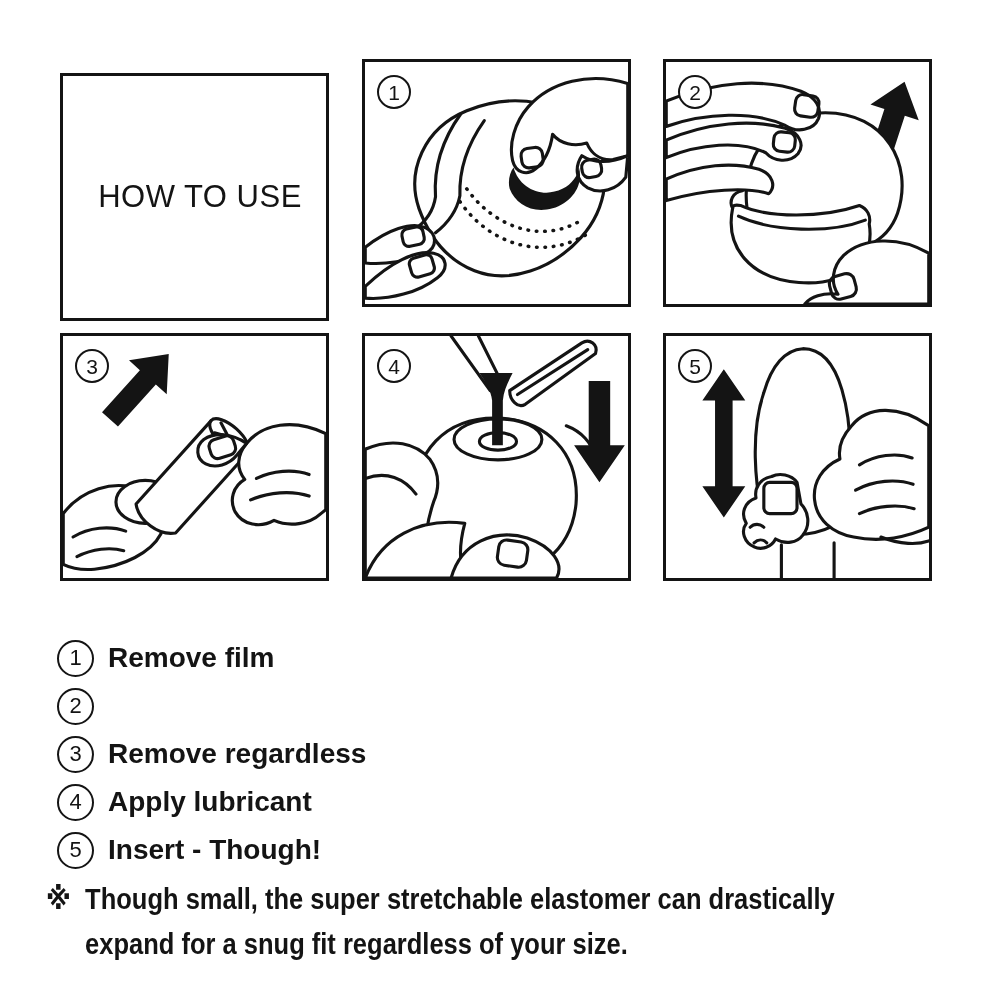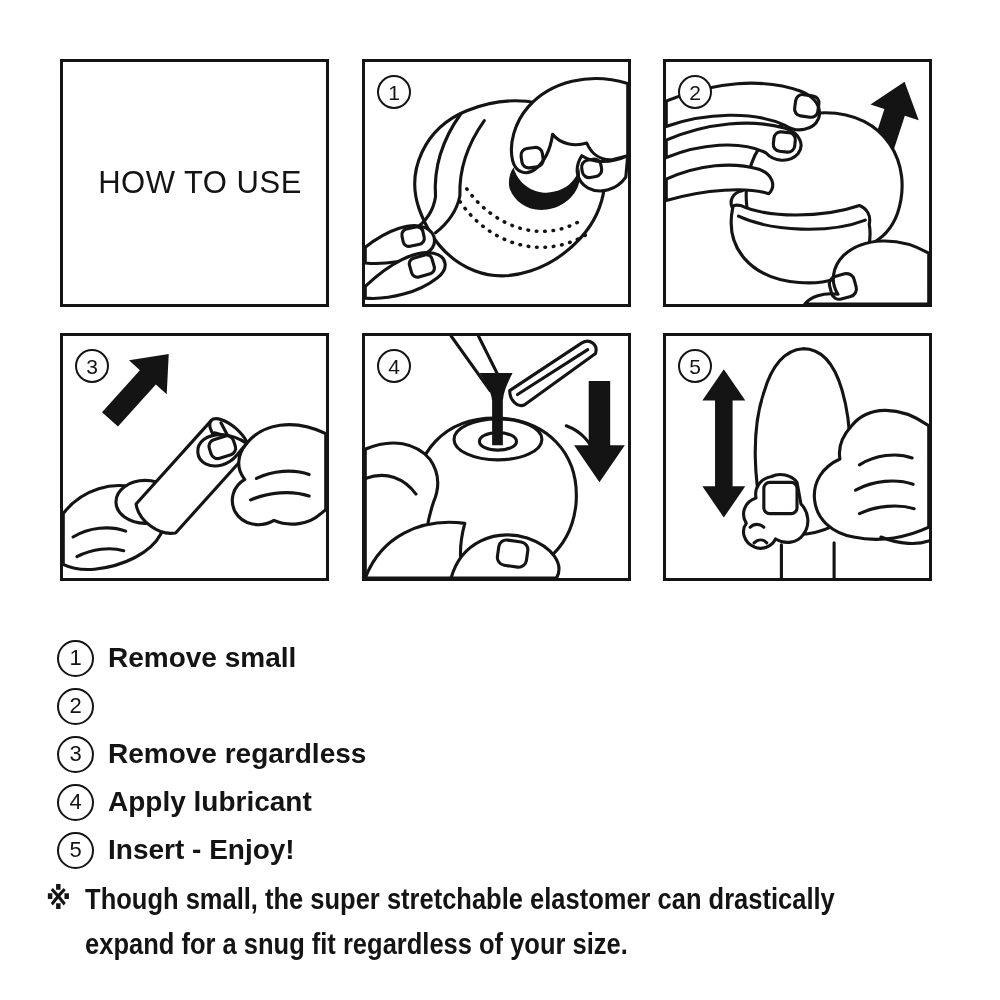--- a/index.html
+++ b/index.html
@@ -37,21 +37,21 @@
   }
   .footnote-line1{display:flex;align-items:flex-start;white-space:nowrap;}
   .ref-mark{display:inline-block;width:46px;flex:0 0 auto;font-weight:700;}
   .footnote-line2{padding-left:46px;white-space:nowrap;}
 </style>
 </head>
 <body>
 
 <div class="sheet">
 
-  <div class="panel title-panel" style="left:60px;top:59px;padding-left:11px;">
+  <div class="panel title-panel" style="left:60px;top:73px;padding-left:11px;">
     <div class="title-text">HOW TO USE</div>
   </div>
 
   <div class="panel" style="left:362px;top:59px;">
     <span class="badge">1</span>
     <svg viewBox="0 0 269 248">
       <g>
         <path class="ln" d="M55,150 C42,112 60,68 104,50 C152,30 208,40 233,76 C254,107 248,150 221,180 C192,212 148,228 112,214 C82,202 65,178 55,150 Z"></path>
         <path class="ln-open" d="M98,53 C80,78 70,108 72,138 C70,152 63,163 50,172"></path>
         <path class="ln-open" d="M122,60 C105,84 96,110 97,137 C94,152 86,164 72,175"></path>
@@ -181,36 +181,36 @@
         <path class="ln" d="M108,144 C96,146 90,156 92,166 C80,170 76,182 82,192 C76,200 80,212 90,216 C98,220 108,216 112,208 C122,214 134,212 140,204 C148,194 146,180 138,172 L134,150 C128,142 116,140 108,144 Z"></path>
         <rect class="ln-open" x="100" y="150" width="34" height="32" rx="6"></rect>
         <path class="ln-open" d="M86,196 C90,192 96,192 100,196 M90,212 C94,208 99,208 103,212"></path>
       </g>
     </svg>
   </div>
 
   <div class="steps">
     <div class="step-row">
       <span class="num-circle">1</span>
-      <span class="step-label">Remove small</span>
+      <span class="step-label">Remove film</span>
     </div>
     <div class="step-row">
       <span class="num-circle">2</span>
     </div>
     <div class="step-row">
       <span class="num-circle">3</span>
       <span class="step-label">Remove regardless</span>
     </div>
     <div class="step-row">
       <span class="num-circle">4</span>
       <span class="step-label">Apply lubricant</span>
     </div>
     <div class="step-row">
       <span class="num-circle">5</span>
-      <span class="step-label">Insert - Enjoy!</span>
+      <span class="step-label">Insert - Though!</span>
     </div>
   </div>
 
   <div class="footnote">
     <div class="footnote-line1">
       <span class="ref-mark">※</span>
       <span>Though small, the super stretchable elastomer can drastically</span>
     </div>
     <div class="footnote-line2">expand for a snug fit regardless of your size.</div>
   </div>

